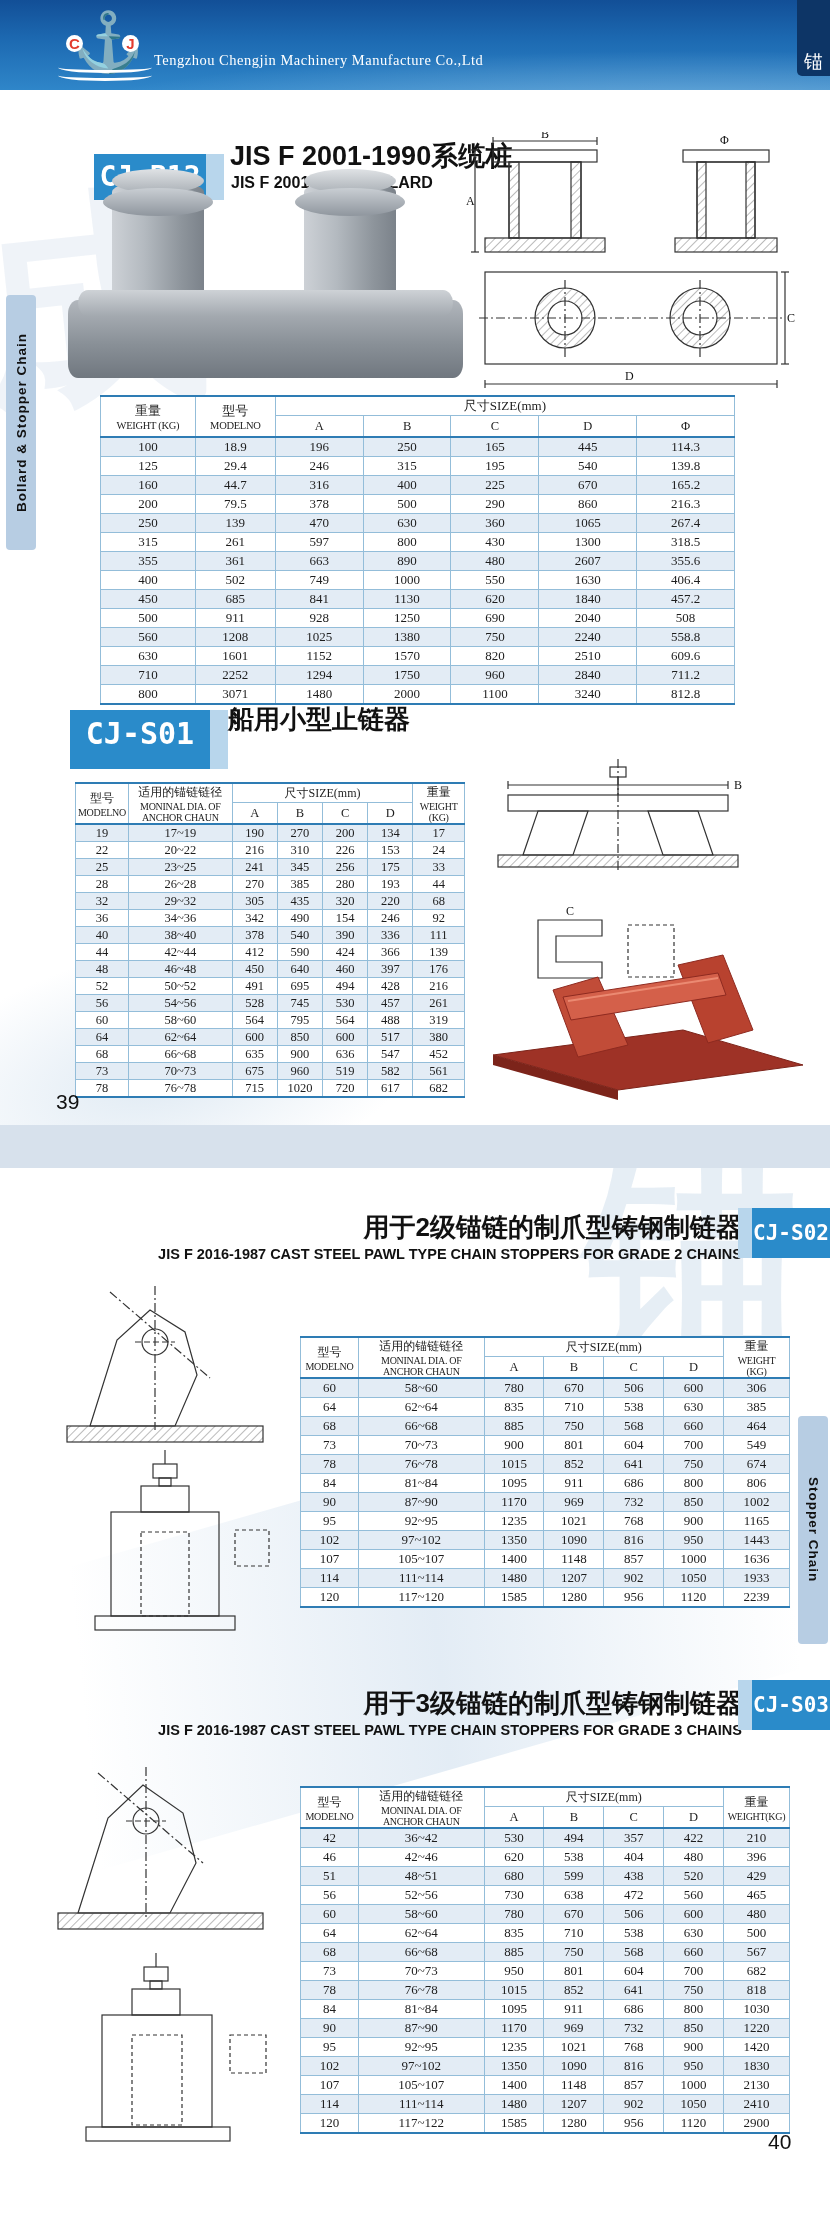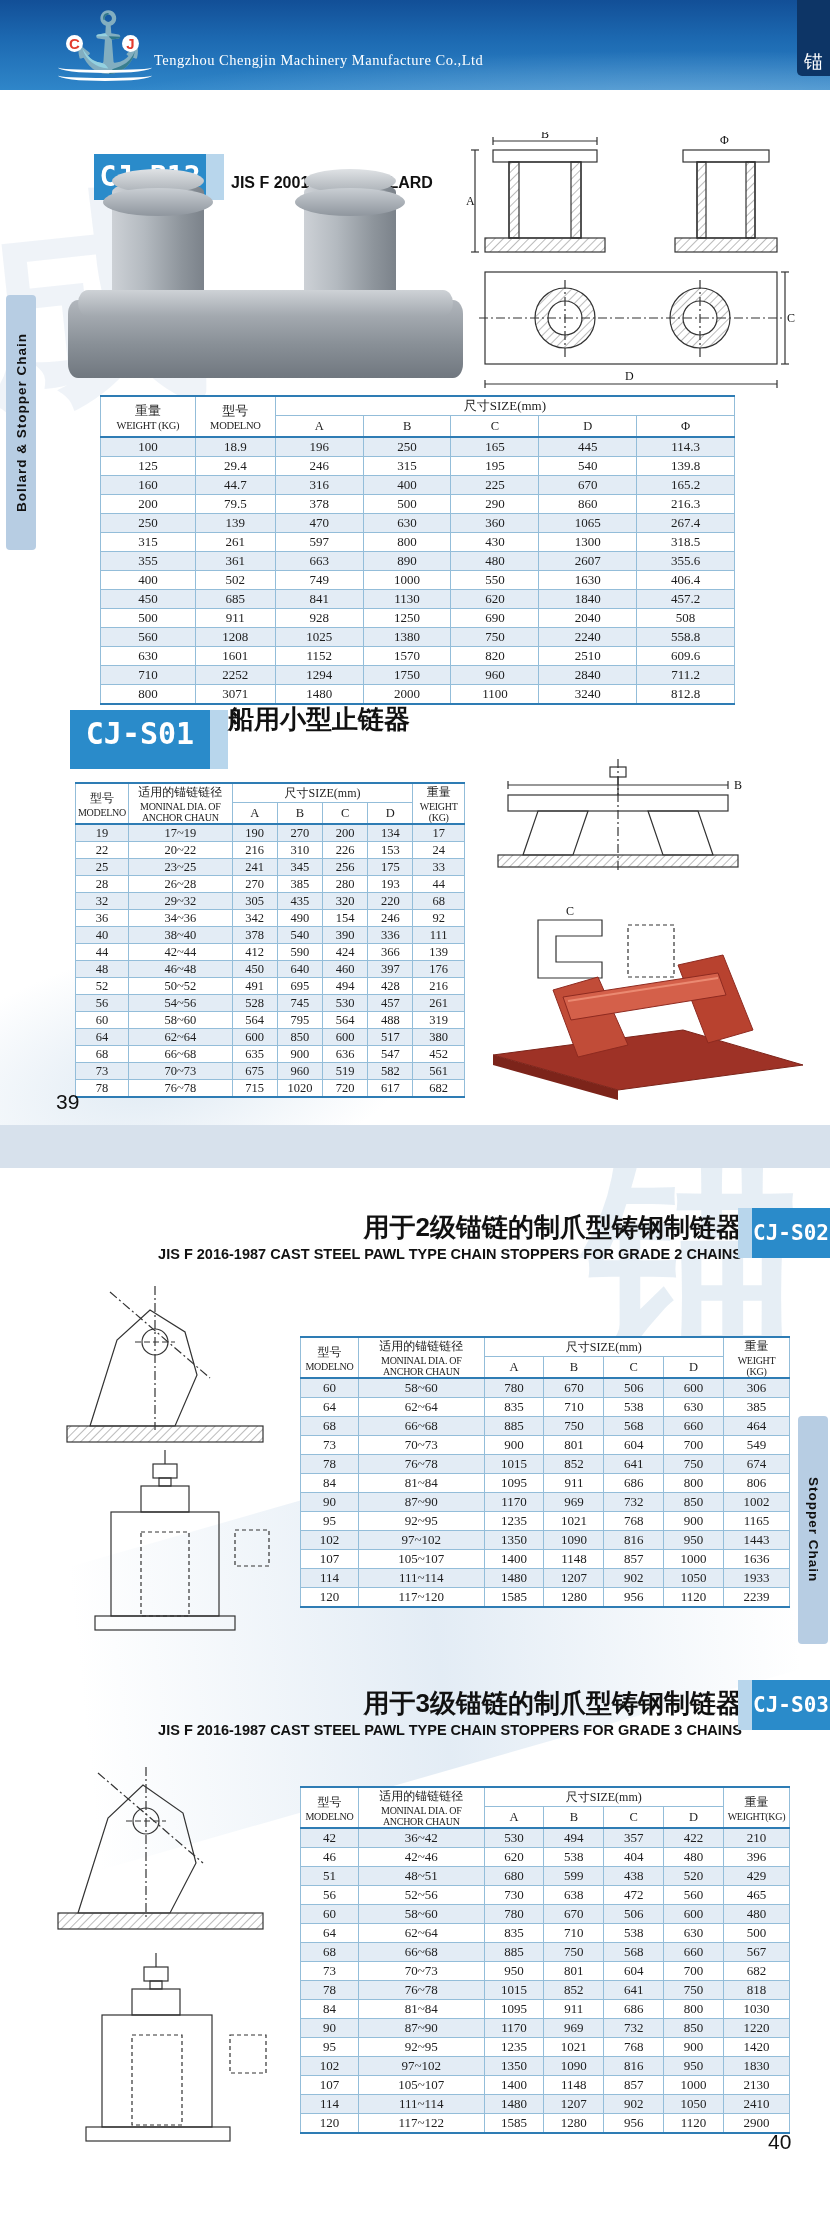--- a/index.html
+++ b/index.html
@@ -108,20 +108,21 @@
   <div class="header-edge"></div>
   <div class="corner-tab">锚</div>
 
   <div class="page" id="page39">
     <div class="watermark wm39">成</div>
     <div class="swoosh sw39"></div>
 
     <div class="strip strip-left">Bollard &amp; Stopper Chain</div>
 
     <div class="badge" style="left:94px;top:64px;width:112px;height:46px;font-size:28px;line-height:46px;">CJ-B12</div>
+    <div class="title-cn" style="left:230px;top:48px;font-size:27px;">JIS F 2001-1990系缆桩</div>
     <div class="title-en" style="left:231px;top:84px;font-size:16px;">JIS F 2001-1990 BOLLARD</div>
 
     <div class="photo">
       <div class="cyl cyl1"></div>
       <div class="cyl cyl2"></div>
       <div class="slab"></div>
     </div>
 
     <svg class="drw" style="left:465px;top:42px;" width="330" height="305" viewBox="0 0 330 305">
       <defs>

